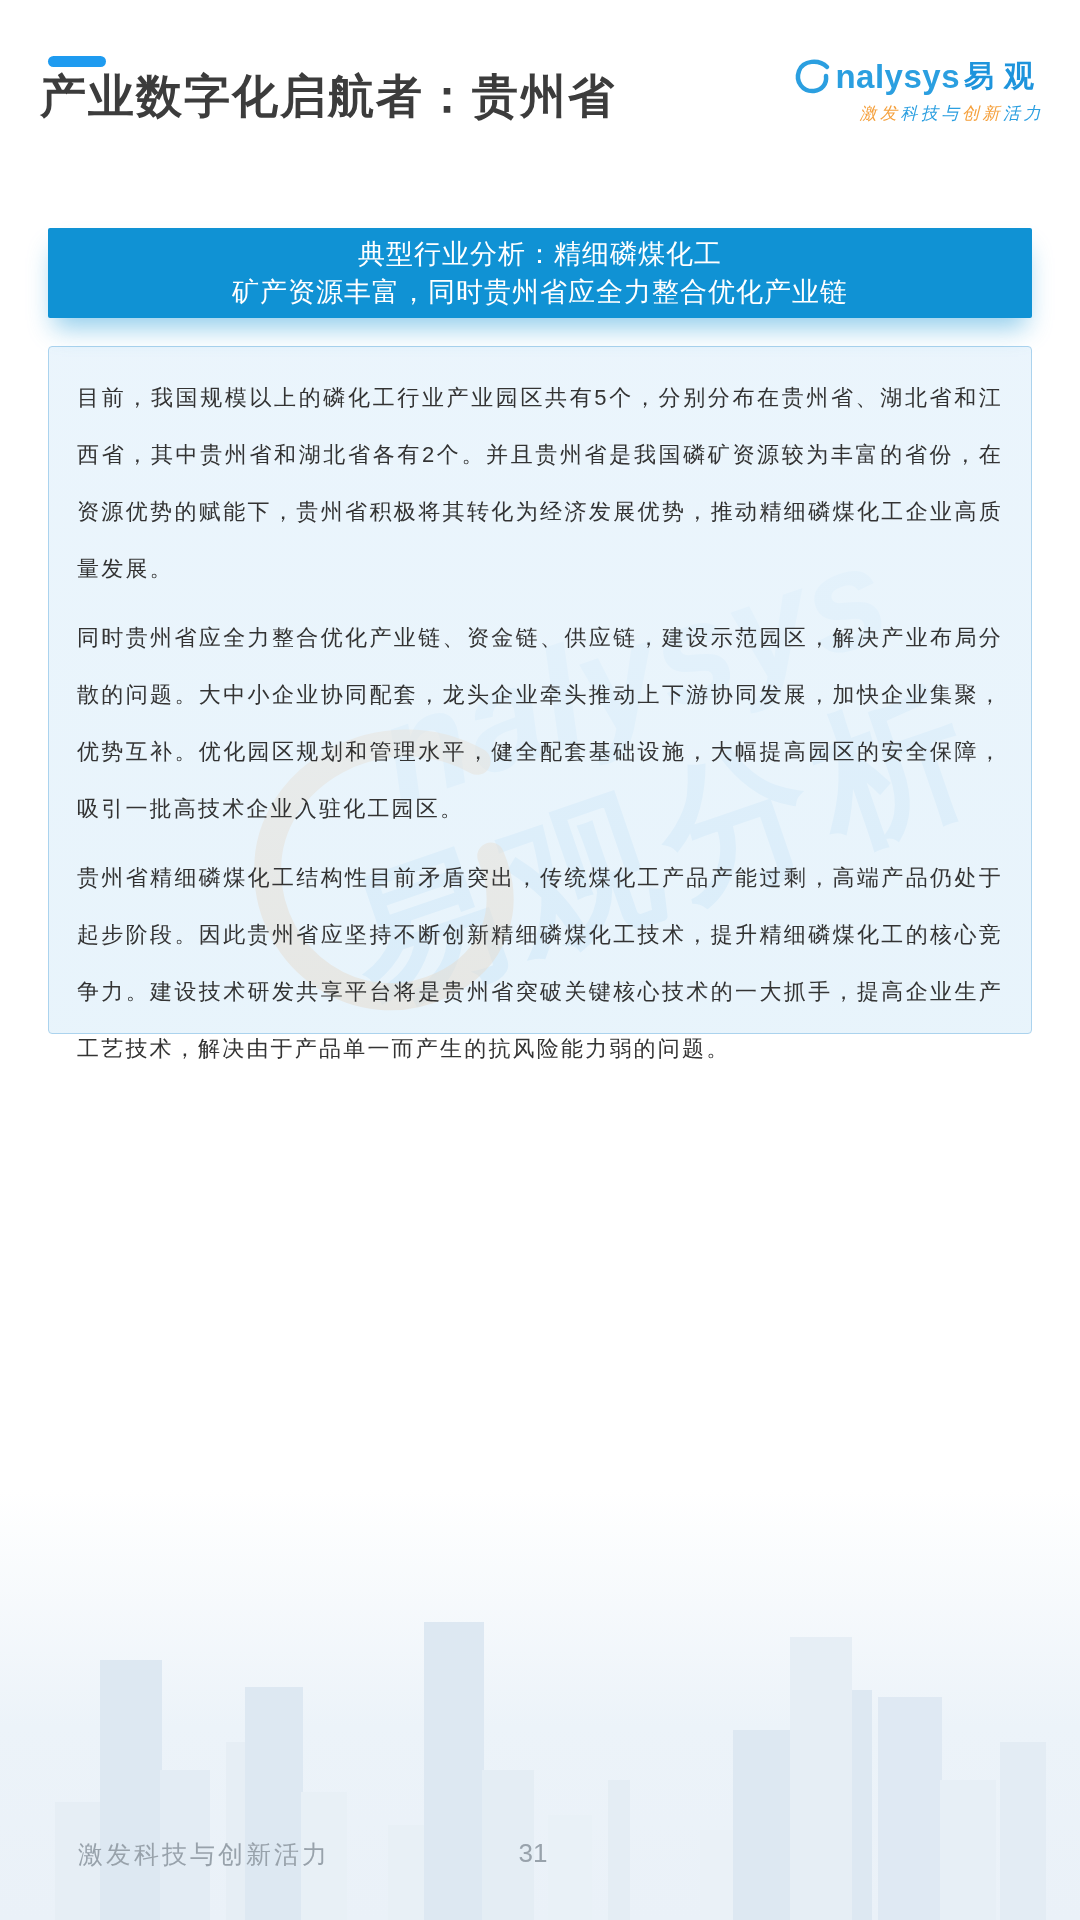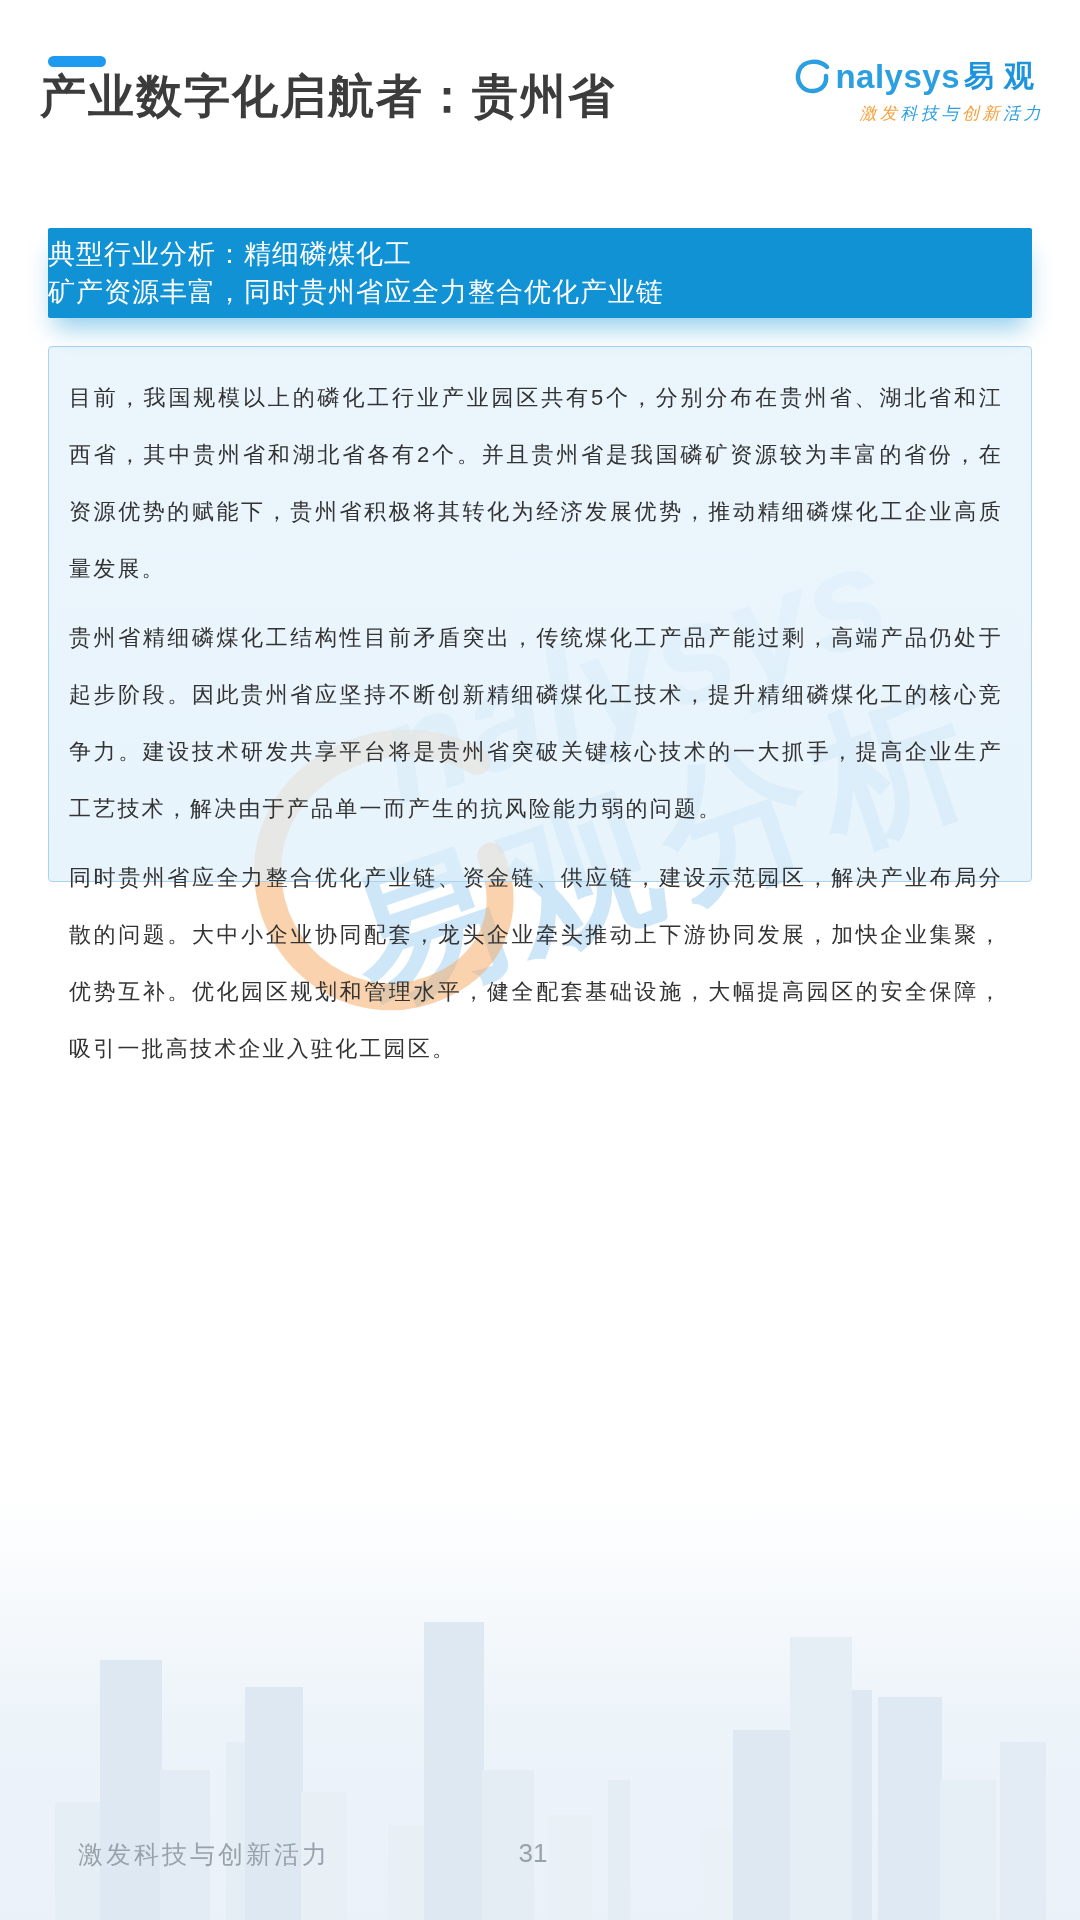--- a/index.html
+++ b/index.html
@@ -22,45 +22,45 @@
   .logo-icon{flex:0 0 auto;margin-right:2px;}
   .brand-en{font-size:33px;font-weight:600;color:#2b9fe0;letter-spacing:.5px;}
   .brand-cn{font-size:30px;font-weight:800;color:#1e94dc;letter-spacing:10px;margin-left:4px;}
   .logo-tagline{margin-top:5px;font-size:17px;font-style:italic;letter-spacing:3.5px;white-space:nowrap;}
   .logo-tagline .orange{color:#f5a03c;}
   .logo-tagline .blue{color:#2b9fe0;}
   
   .banner{
     position:absolute;left:48px;top:228px;width:984px;height:90px;
     background:#1092d4;color:#ffffff;border-radius:2px;
-    display:flex;flex-direction:column;justify-content:center;align-items:flex-start;
+    display:flex;flex-direction:column;justify-content:center;align-items:center;
     font-size:27px;line-height:38px;letter-spacing:1px;font-weight:500;
     box-shadow:0 16px 24px -6px rgba(16,146,212,.45);
     z-index:2;
   }
   
   .watermark{
     position:absolute;left:250px;top:610px;width:760px;
     transform:rotate(-19deg);z-index:0;pointer-events:none;
   }
   .wm-swirl{position:absolute;left:-30px;top:30px;}
   .wm-en{
     font-size:140px;font-style:italic;font-weight:600;
     color:rgba(186,222,246,.60);letter-spacing:2px;margin-left:150px;line-height:1;
   }
   .wm-cn{
     font-size:150px;font-weight:800;color:rgba(168,212,243,.58);
     letter-spacing:14px;line-height:1;margin-top:28px;margin-left:60px;white-space:nowrap;
   }
   
   .content-box{
-    position:absolute;left:48px;top:346px;width:984px;height:536px;
+    position:absolute;left:48px;top:346px;width:984px;height:688px;
     box-sizing:border-box;border:1px solid #abd3ee;border-radius:4px;
     background:linear-gradient(180deg, rgba(233,244,252,.92) 0%, rgba(222,239,250,.70) 100%);
-    padding:22px 28px 0 20px;z-index:1;
+    padding:22px 28px 0 28px;z-index:1;
   }
   .content-box p{
     margin:0 0 12px 0;font-size:22px;line-height:57px;color:#333333;
     text-align:justify;letter-spacing:2.2px;
   }
   
   .bottom-fade{
     position:absolute;left:0;right:0;bottom:0;height:430px;z-index:0;
     background:linear-gradient(180deg, rgba(236,243,249,0) 0%, #ecf3f9 55%, #eaf1f8 100%);
   }
@@ -127,18 +127,18 @@
   <div class="logo-tagline" id="logo-tagline"><span class="orange">激</span><span class="orange">发</span><span class="blue">科</span><span class="blue">技</span><span class="blue">与</span><span class="orange">创</span><span class="orange">新</span><span class="blue">活</span><span class="blue">力</span></div>
 </div>
 
 <div class="banner">
   <div>典型行业分析：精细磷煤化工</div>
   <div>矿产资源丰富，同时贵州省应全力整合优化产业链</div>
 </div>
 
 <section class="content-box">
   <p>目前，我国规模以上的磷化工行业产业园区共有5个，分别分布在贵州省、湖北省和江西省，其中贵州省和湖北省各有2个。并且贵州省是我国磷矿资源较为丰富的省份，在资源优势的赋能下，贵州省积极将其转化为经济发展优势，推动精细磷煤化工企业高质量发展。</p>
+  <p>同时贵州省应全力整合优化产业链、资金链、供应链，建设示范园区，解决产业布局分散的问题。大中小企业协同配套，龙头企业牵头推动上下游协同发展，加快企业集聚，优势互补。优化园区规划和管理水平，健全配套基础设施，大幅提高园区的安全保障，吸引一批高技术企业入驻化工园区。</p>
   <p>贵州省精细磷煤化工结构性目前矛盾突出，传统煤化工产品产能过剩，高端产品仍处于起步阶段。因此贵州省应坚持不断创新精细磷煤化工技术，提升精细磷煤化工的核心竞争力。建设技术研发共享平台将是贵州省突破关键核心技术的一大抓手，提高企业生产工艺技术，解决由于产品单一而产生的抗风险能力弱的问题。</p>
-  <p>同时贵州省应全力整合优化产业链、资金链、供应链，建设示范园区，解决产业布局分散的问题。大中小企业协同配套，龙头企业牵头推动上下游协同发展，加快企业集聚，优势互补。优化园区规划和管理水平，健全配套基础设施，大幅提高园区的安全保障，吸引一批高技术企业入驻化工园区。</p>
 </section>
 
 <span class="footer-tagline">激发科技与创新活力</span>
 <span class="page-number">31</span>
 
 </body></html>

